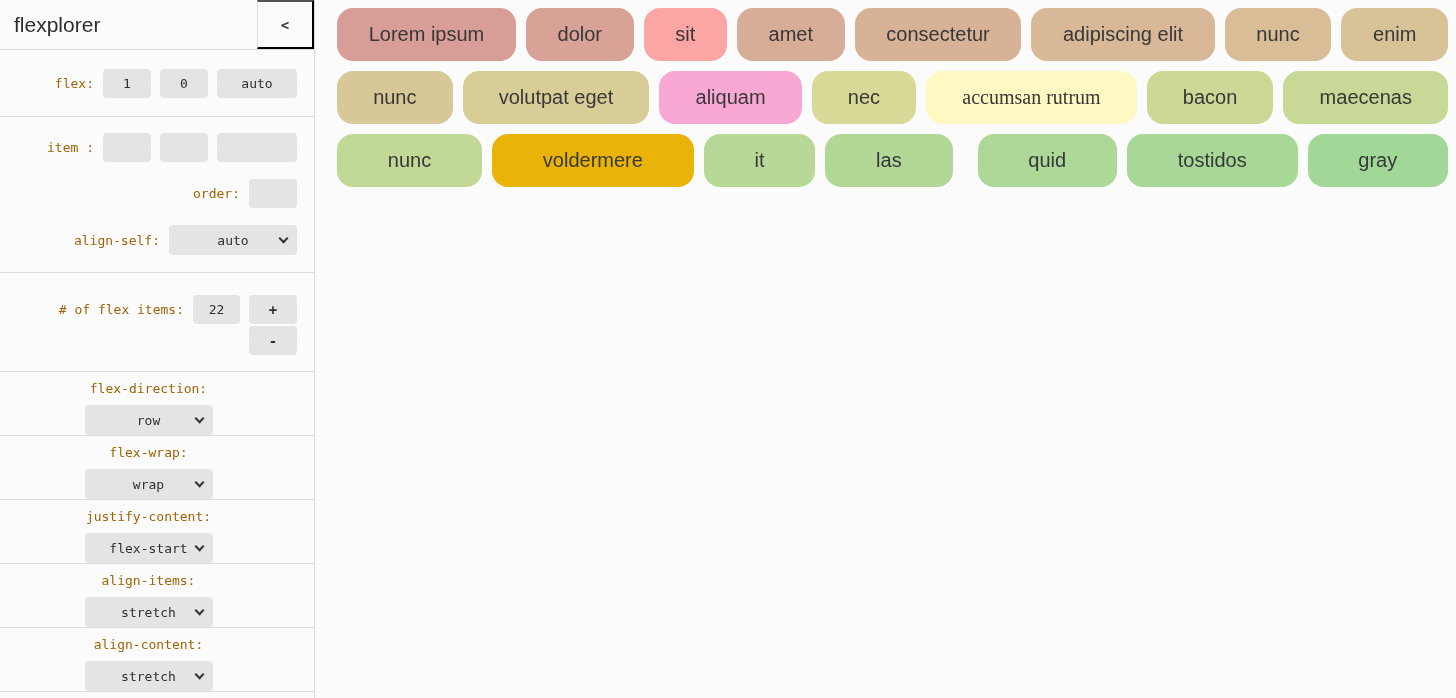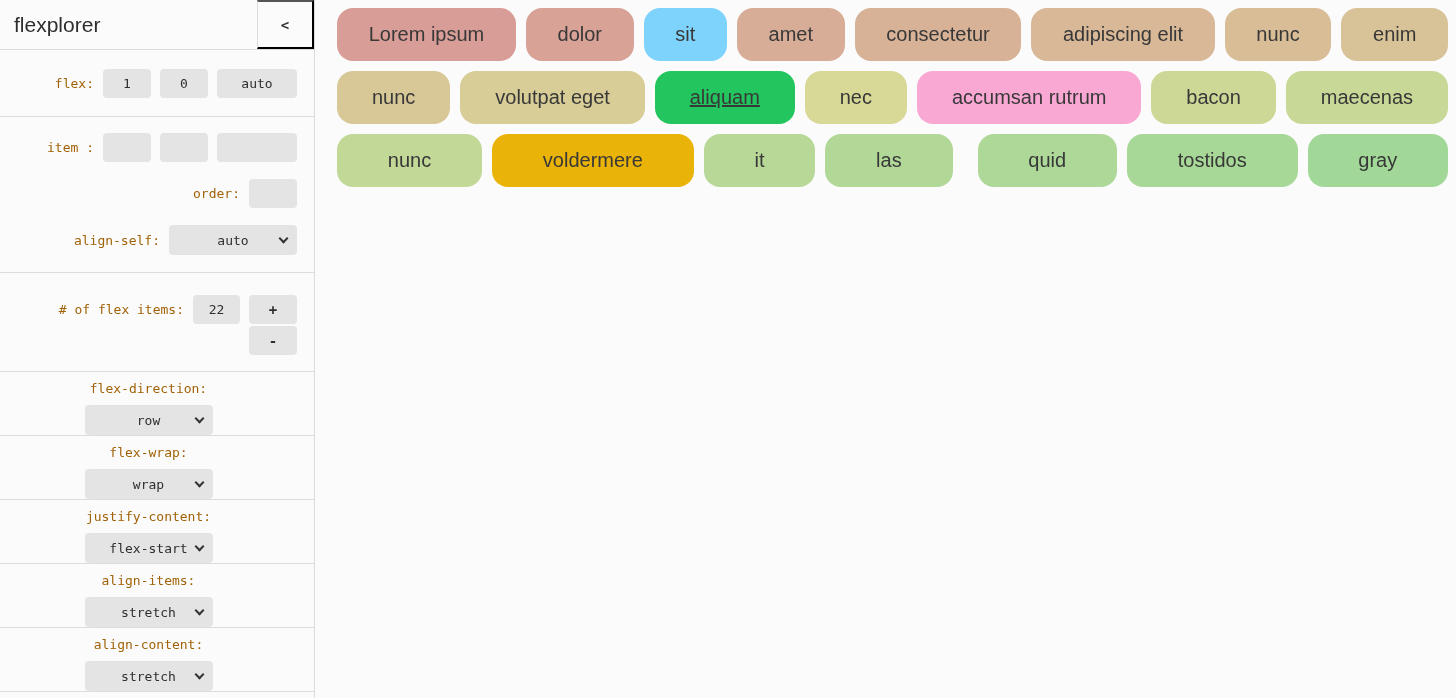--- a/index.html
+++ b/index.html
@@ -238,33 +238,33 @@
         <span class="chevron"></span>
       </div>
     </section>
 
   </aside>
 
   <main class="stage">
     <div class="frow">
       <div class="fitem" style="background-color: rgb(216, 157, 151);">Lorem ipsum</div>
       <div class="fitem" style="background-color: rgb(216, 162, 151);">dolor</div>
-      <div class="fitem" style="background-color: #7dd3fc;">sit</div>
+      <div class="fitem" style="background-color: #fca5a5;">sit</div>
       <div class="fitem" style="background-color: rgb(216, 173, 151);">amet</div>
       <div class="fitem" style="background-color: rgb(216, 178, 151);">consectetur</div>
       <div class="fitem" style="background-color: rgb(216, 184, 151);">adipiscing elit</div>
       <div class="fitem" style="background-color: rgb(216, 189, 151);">nunc</div>
       <div class="fitem" style="background-color: rgb(216, 194, 151);">enim</div>
     </div>
     <div class="frow">
       <div class="fitem" style="background-color: rgb(216, 200, 151);">nunc</div>
       <div class="fitem" style="background-color: rgb(216, 205, 151);">volutpat eget</div>
-      <div class="fitem" style="background-color: #22c55e; text-decoration: underline;">aliquam</div>
+      <div class="fitem" style="background-color: #f9a8d4;">aliquam</div>
       <div class="fitem" style="background-color: rgb(216, 216, 151);">nec</div>
-      <div class="fitem" style="background-color: #f9a8d4;">accumsan rutrum</div>
+      <div class="fitem" style="background-color: #fef9c3; font-family: Liberation Serif, serif;">accumsan rutrum</div>
       <div class="fitem" style="background-color: rgb(205, 216, 151);">bacon</div>
       <div class="fitem" style="background-color: rgb(200, 216, 151);">maecenas</div>
     </div>
     <div class="frow">
       <div class="fitem" style="background-color: rgb(194, 216, 151);">nunc</div>
       <div class="fitem" style="background-color: #eab308;">voldermere</div>
       <div class="fitem" style="background-color: rgb(184, 216, 151);">it</div>
       <div class="fitem" style="background-color: rgb(178, 216, 151);">las</div>
       <div class="fitem" style="background-color: rgb(173, 216, 151); margin-left: 20px;">quid</div>
       <div class="fitem" style="background-color: rgb(168, 216, 151);">tostidos</div>

